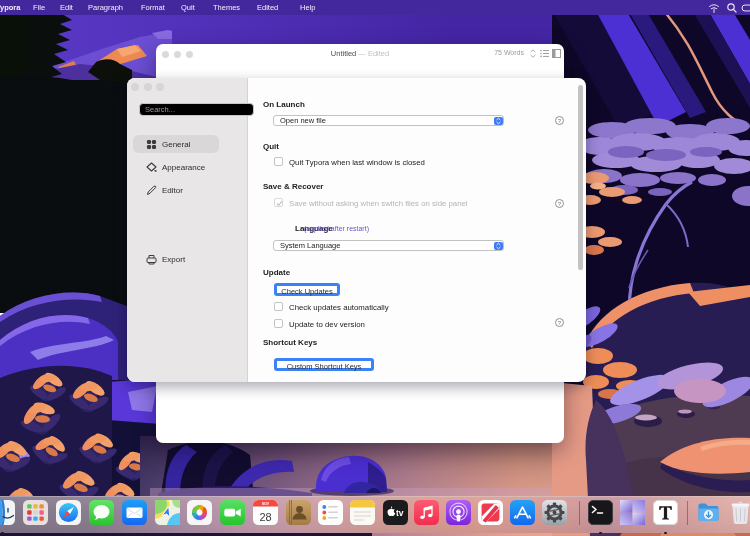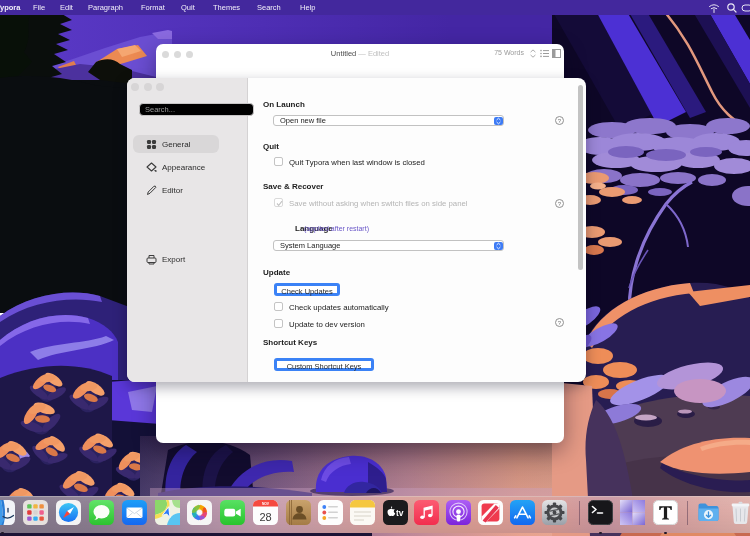--- a/index.html
+++ b/index.html
@@ -269,21 +269,21 @@
 </svg>
 
 <div id="menubar">
   <span class="mi" style="left:-4px;font-weight:bold;">Typora</span>
   <span class="mi" style="left:33px;">File</span>
   <span class="mi" style="left:60px;">Edit</span>
   <span class="mi" style="left:88px;">Paragraph</span>
   <span class="mi" style="left:141px;">Format</span>
   <span class="mi" style="left:181px;">Quit</span>
   <span class="mi" style="left:213px;">Themes</span>
-  <span class="mi" style="left:257px;">Search</span>
+  <span class="mi" style="left:257px;">Edited</span>
   <span class="mi" style="left:300px;">Help</span>
   <svg style="position:absolute;right:30px;top:1.5px" width="12" height="12" viewBox="0 0 12 12">
     <path d="M1.5 4.5 Q6 0.8 10.5 4.5 M3.2 6.6 Q6 4.4 8.8 6.6 M6 7 L6 10.5" stroke="#e8e4f4" stroke-width="1" fill="none" stroke-linecap="round"></path>
   </svg>
   <svg style="position:absolute;right:12px;top:1.5px" width="12" height="12" viewBox="0 0 12 12">
     <circle cx="5" cy="5" r="3.2" stroke="#e8e4f4" stroke-width="1.2" fill="none"></circle>
     <path d="M7.4 7.4 L10 10" stroke="#e8e4f4" stroke-width="1.2" stroke-linecap="round"></path>
   </svg>
   <svg style="position:absolute;right:-3px;top:1.5px" width="12" height="12" viewBox="0 0 12 12">
     <rect x="1" y="3" width="10" height="6" rx="3" stroke="#e8e4f4" stroke-width="1" fill="none"></rect>

